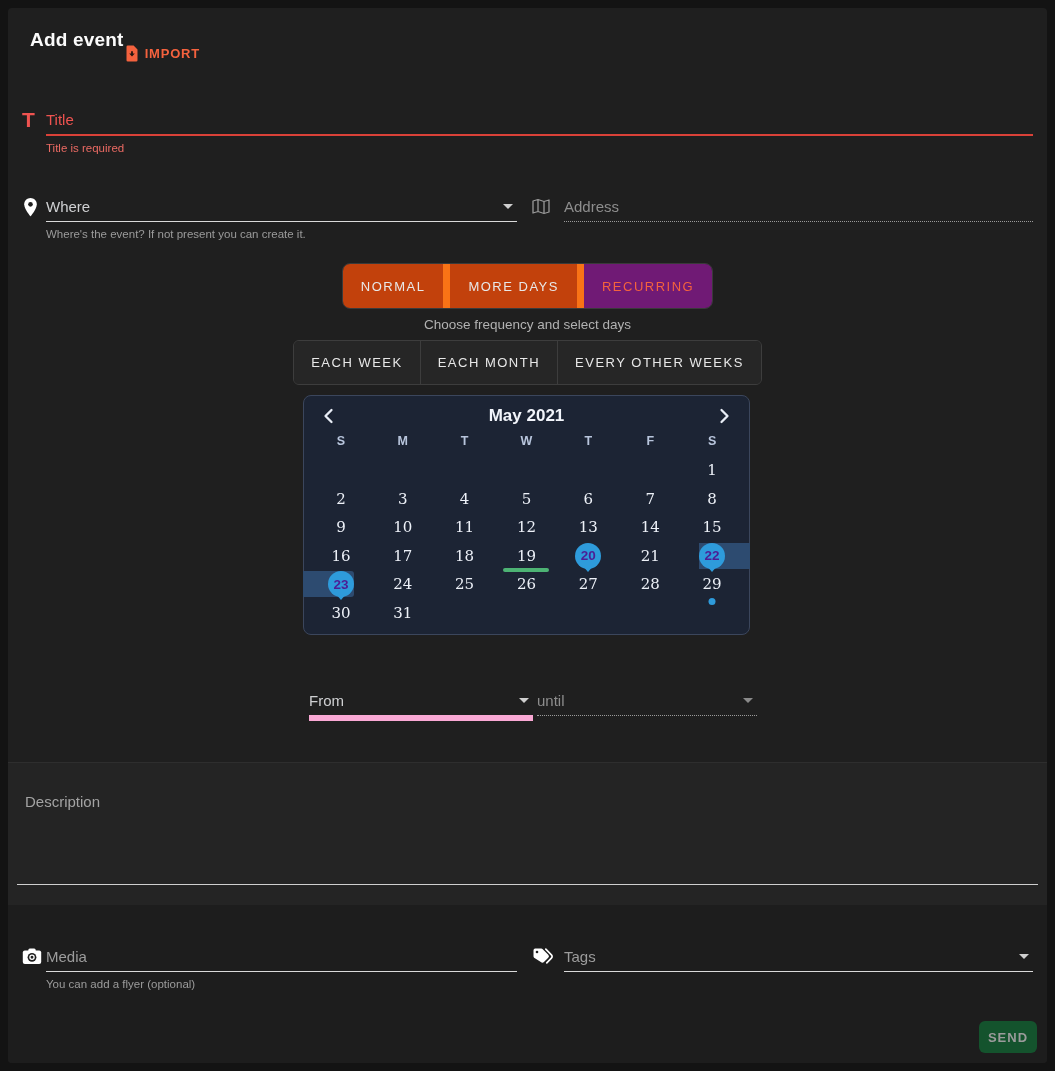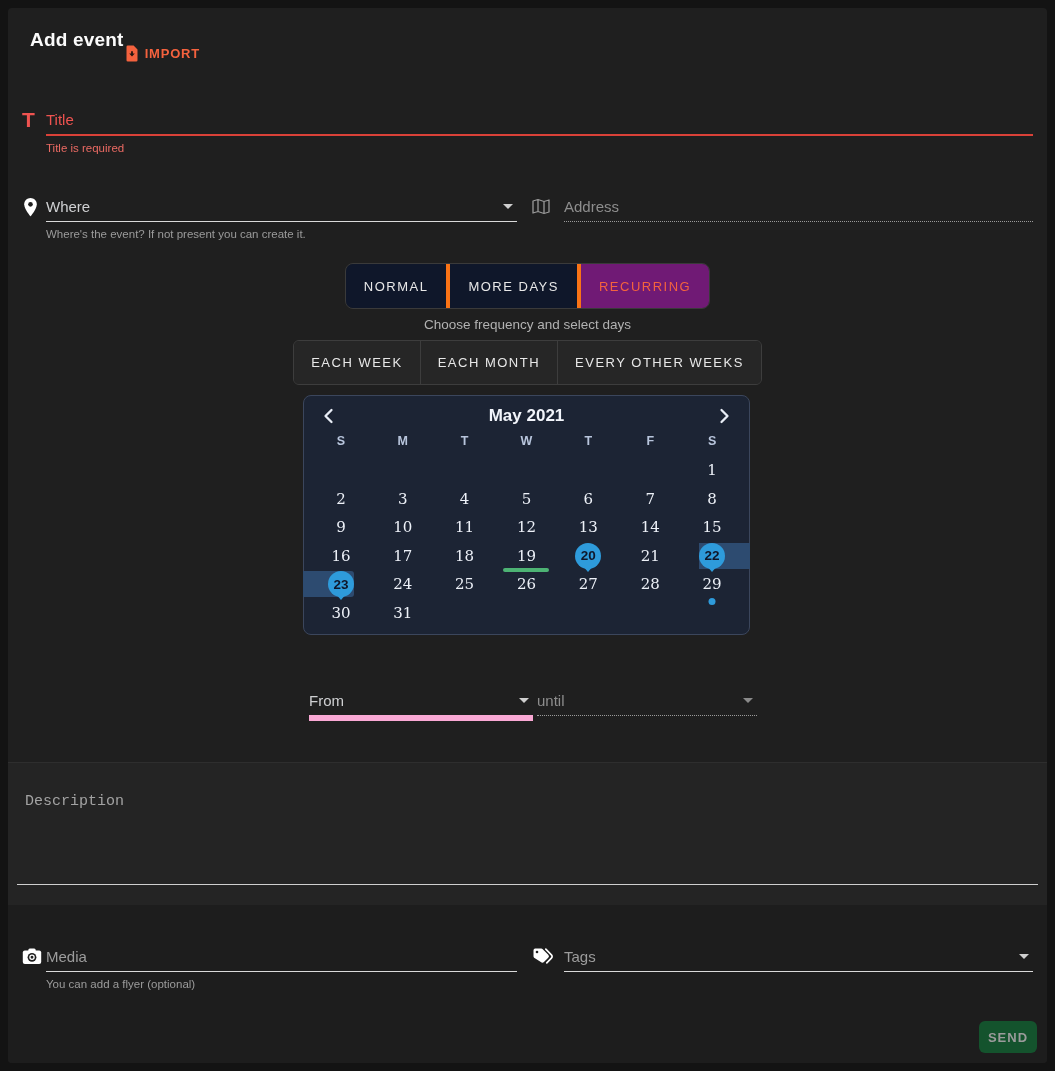--- a/index.html
+++ b/index.html
@@ -45,55 +45,55 @@
   .col-right{flex:1;margin-left:15px;display:flex;}
   .col-right .fld-icon{width:32px;flex:0 0 32px;}
   .fld-body{flex:1;min-width:0;}
   .u-solid{border-bottom:1px solid #dadada;}
   .u-dotted{border-bottom:1px dotted #9a9a9a;}
   .dotted-input::placeholder{color:#8d8d8d;}
 
   
   .tabs-row{position:absolute;top:255px;left:0;right:0;display:flex;justify-content:center;z-index:2;}
   .tab-group{display:flex;border:1px solid #3a3a3a;border-radius:8px;overflow:hidden;background:#2a2a2a;}
-  .tab{background:#0f172a;border:none;border-right:4px solid #f97316;color:#e8e8e8;font-family:"Liberation Sans",sans-serif;font-size:13px;letter-spacing:1.5px;padding:0 18px;height:44px;cursor:pointer;}
+  .tab{background:#c2410c;border:none;border-right:7px solid #f97316;color:#e8e8e8;font-family:"Liberation Sans",sans-serif;font-size:13px;letter-spacing:1.5px;padding:0 18px;height:44px;cursor:pointer;}
   .tab:last-child{border-right:none;}
   .tab.selected{background:#701a75;color:var(--accent);}
   .caption{position:absolute;top:309px;left:0;right:0;text-align:center;font-size:13.5px;color:#b2b2b2;z-index:2;}
 
   
   .freq-row{position:absolute;top:332px;left:0;right:0;display:flex;justify-content:center;z-index:2;}
   .freq-group{display:flex;border:1px solid #3d3d3d;border-radius:6px;overflow:hidden;background:#262626;}
   .freq-btn{background:#262626;border:none;border-right:1px solid #3d3d3d;color:#e8e8e8;font-family:"Liberation Sans",sans-serif;font-size:13px;letter-spacing:1.5px;padding:0 17px;height:43px;cursor:pointer;}
   .freq-btn:last-child{border-right:none;}
 
   
   .calendar{position:absolute;left:295px;top:387px;width:447px;height:240px;background:#1c2434;border:1px solid #3b465c;border-radius:8px;z-index:2;}
   .cal-header{display:flex;align-items:center;padding:10px 16px 0;}
   .cal-nav{background:none;border:none;cursor:pointer;display:flex;align-items:center;padding:2px;}
   .cal-title{flex:1;text-align:center;color:#f2f5fb;font-size:17px;font-weight:bold;}
   .cal-weekdays{display:grid;grid-template-columns:repeat(7,1fr);padding:0 6px;margin-top:8px;}
   .wd{text-align:center;font-size:12.5px;font-weight:bold;color:#b8c5dc;}
   .cal-grid{display:grid;grid-template-columns:repeat(7,1fr);grid-auto-rows:28.5px;padding:0 6px;margin-top:8px;}
   .cal-cell{position:relative;display:flex;align-items:center;justify-content:center;}
   .day-num{font-family:"DejaVu Serif",serif;font-size:15px;color:#edf1f8;position:relative;z-index:2;}
-  .cal-cell.pin .day-num{width:26px;height:26px;background:var(--blue);border-radius:50%;display:flex;align-items:center;justify-content:center;color:#0f172a;font-family:"Liberation Sans",sans-serif;font-weight:bold;font-size:13.5px;}
+  .cal-cell.pin .day-num{width:26px;height:26px;background:var(--blue);border-radius:50%;display:flex;align-items:center;justify-content:center;color:#4c1d95;font-family:"Liberation Sans",sans-serif;font-weight:bold;font-size:13.5px;}
   .cal-cell.pin .day-num::after{content:'';position:absolute;left:50%;transform:translateX(-50%);top:22px;border-left:6px solid transparent;border-right:6px solid transparent;border-top:7px solid var(--blue);}
   .cal-cell.band-right::before{content:'';position:absolute;top:1px;height:26px;left:calc(50% - 13px);right:-7px;background:var(--band);z-index:1;}
   .cal-cell.band-left::before{content:'';position:absolute;top:1px;height:26px;left:-7px;right:calc(50% - 13px);background:var(--band);border-radius:0 3px 3px 0;z-index:1;}
   .cal-cell.gline::after{content:'';position:absolute;bottom:-2px;left:50%;transform:translateX(-50%);width:46px;height:4px;border-radius:2px;background:var(--green);}
   .cal-cell.dot::after{content:'';position:absolute;bottom:-6px;left:50%;transform:translateX(-50%);width:7px;height:7px;border-radius:50%;background:var(--blue);}
 
   
   .time-row{position:absolute;top:682px;left:0;right:0;height:28px;z-index:2;}
   .from-sel{position:absolute;left:301px;width:224px;border-bottom:6px solid #f9a8d4;}
   .until-sel{position:absolute;left:529px;width:220px;border-bottom:1px dotted #9a9a9a;}
 
   
-  .desc-section{position:absolute;left:0;top:754px;height:143px;width:100%;z-index:2;cursor:text;font-family:Liberation Mono, monospace;}
+  .desc-section{position:absolute;left:0;top:754px;height:143px;width:100%;z-index:2;cursor:text;}
   .desc-label{position:absolute;left:17px;top:31px;font-size:15px;color:#a3a3a3;}
   .desc-line{position:absolute;left:9px;right:9px;top:122px;height:1px;background:#cfcfcf;}
 
   
   .media-row{top:938px;z-index:2;}
   .media-input::placeholder{color:#9c9c9c;}
 
   
   .send-btn{position:absolute;right:10px;bottom:10px;width:58px;height:32px;background:#14532d;border:none;border-radius:6px;color:#9b9b9b;font-family:"Liberation Sans",sans-serif;font-size:13px;font-weight:bold;letter-spacing:1px;cursor:pointer;z-index:2;}
 </style>

